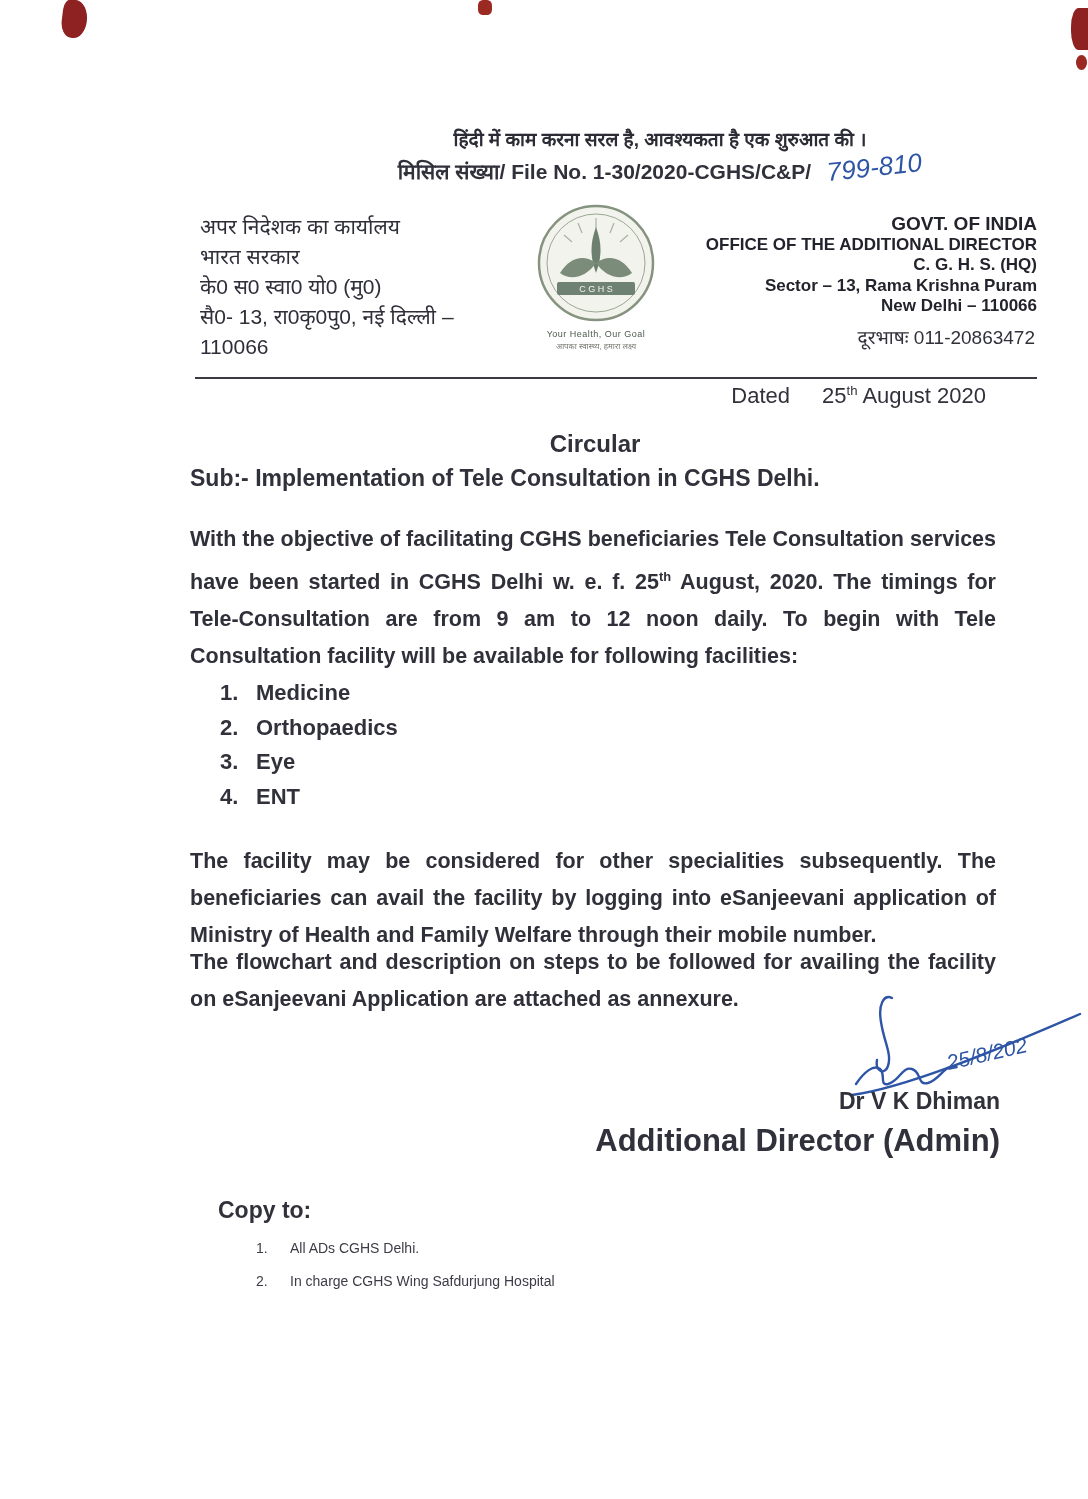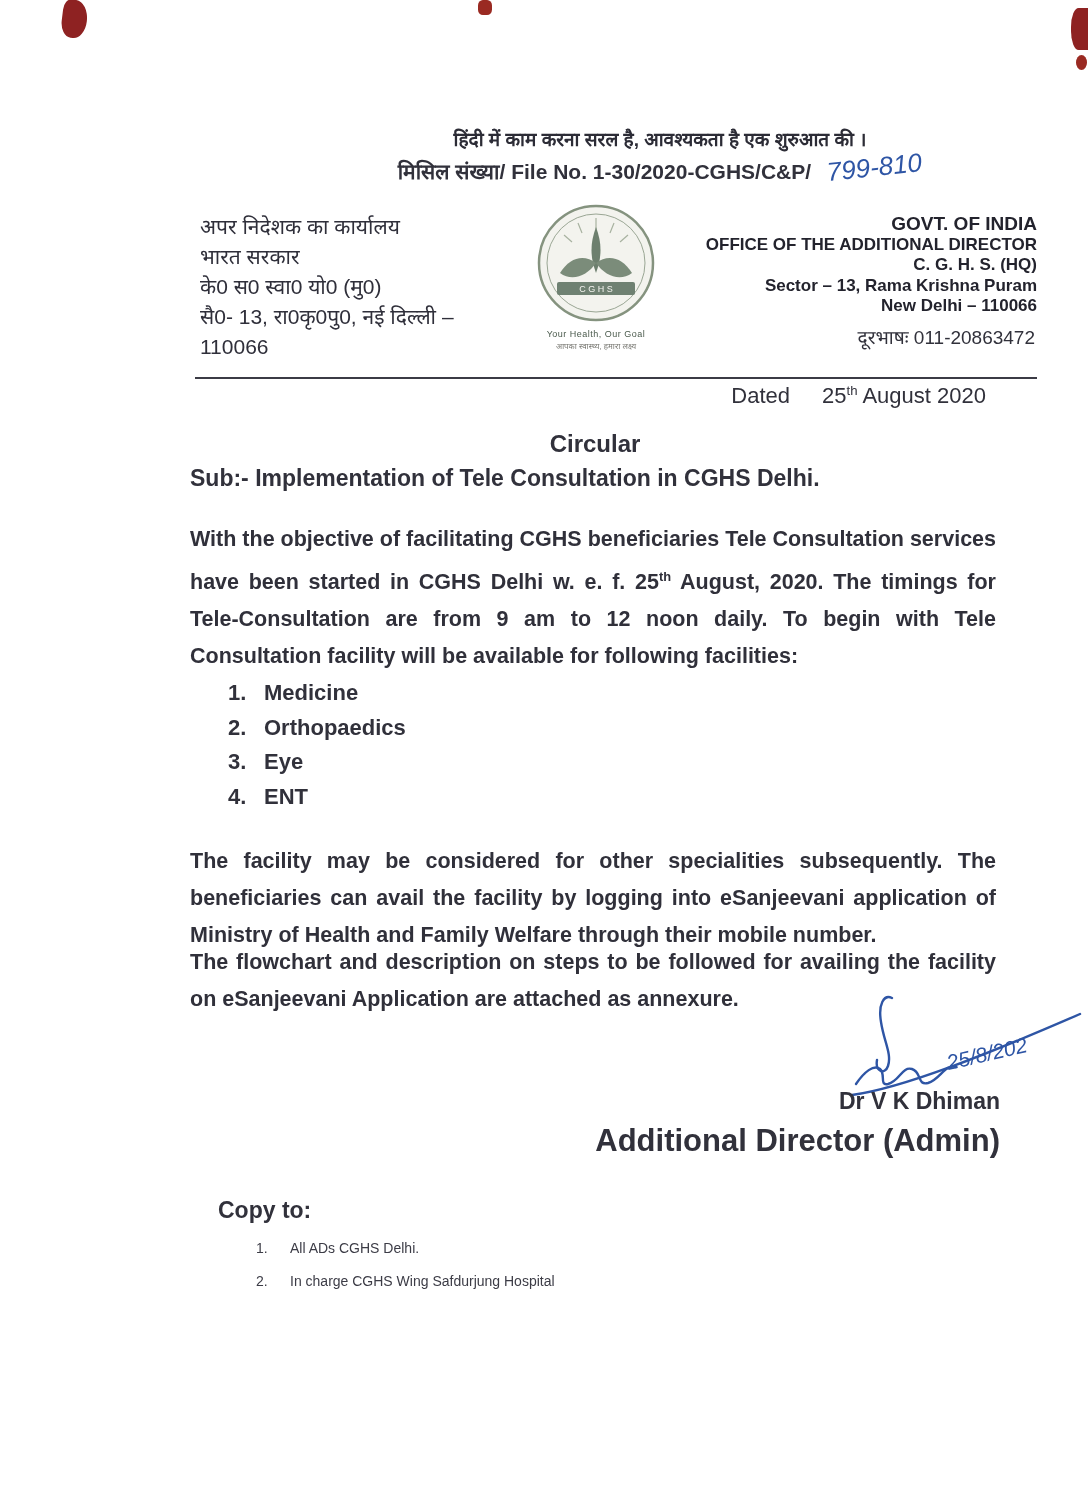--- a/index.html
+++ b/index.html
@@ -67,21 +67,21 @@
   .subject { position: absolute; top: 465px; left: 190px; font-size: 23px; font-weight: 700; }
 
   .para {
     position: absolute; left: 190px; width: 806px;
     font-size: 21.5px; font-weight: 700; line-height: 37px; text-align: justify; color: #30303a;
   }
   .para1 { top: 521px; }
   .para2 { top: 843px; }
   .para3 { top: 944px; }
 
-  .fac-list { position: absolute; top: 676px; left: 228px; font-size: 22px; font-weight: 700; line-height: 34.5px; }
+  .fac-list { position: absolute; top: 676px; left: 220px; font-size: 22px; font-weight: 700; line-height: 34.5px; }
   .li .num { display: inline-block; width: 36px; }
 
   .sig-block { position: absolute; top: 992px; left: 848px; width: 235px; height: 115px; }
   .sig-date {
     position: absolute; left: 98px; top: 50px; font-size: 21px; font-style: italic;
     transform: rotate(-13deg); white-space: nowrap;
   }
 
   .sig-name  { position: absolute; top: 1088px; right: 88px; font-size: 23px; font-weight: 700; }
   .sig-desig { position: absolute; top: 1123px; right: 88px; font-size: 31px; font-weight: 700; margin-left: 23px; }

